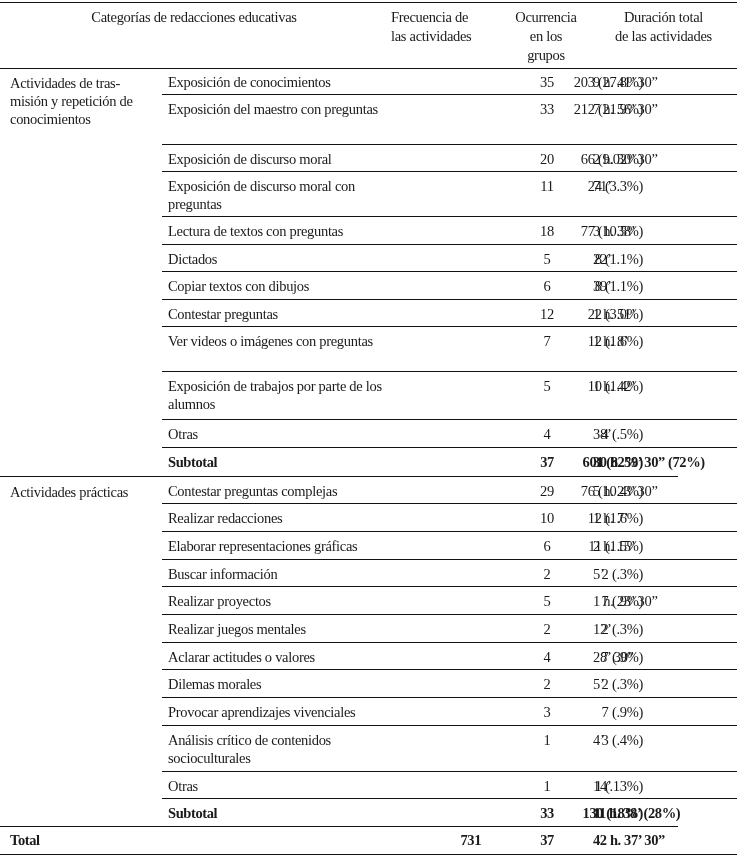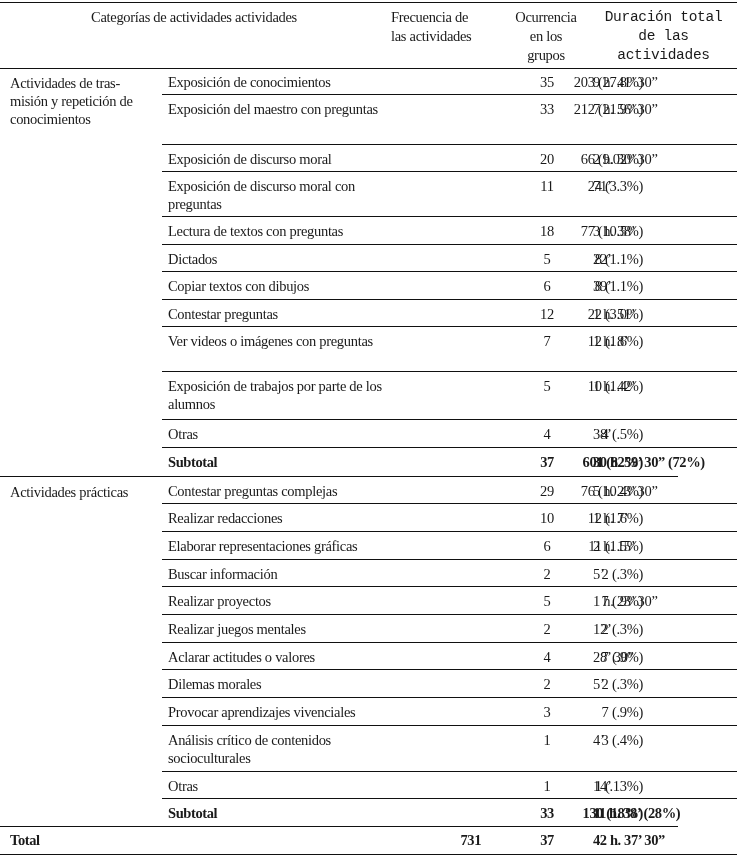--- a/index.html
+++ b/index.html
@@ -15,21 +15,21 @@
     width: 737px;
   }
   .top-rule { position: absolute; left: 0; top: 2px; width: 737px; height: 0; border-top: 1.5px solid #111; }
   .header {
     position: absolute; left: 0; top: 2px; width: 737px; height: 66px;
     border-bottom: 1.5px solid #111;
   }
   .h-cat { position: absolute; left: 0; width: 388px; top: 6px; text-align: center; line-height: 19px; }
   .h-freq { position: absolute; left: 391px; width: 108px; top: 6px; text-align: left; line-height: 19px; }
   .h-occ { position: absolute; left: 503px; width: 86px; top: 6px; text-align: center; line-height: 19px; }
-  .h-dur { position: absolute; left: 590px; width: 147px; top: 6px; text-align: center; line-height: 19px; font-family: Liberation Mono, monospace; }
+  .h-dur { position: absolute; left: 590px; width: 147px; top: 6px; text-align: center; line-height: 19px; }
 
   .section { position: absolute; left: 0; width: 678px; }
   .section.full-bottom { border-bottom: 1.5px solid #111; }
   .sec-label {
     position: absolute; left: 10px; top: 6px; width: 145px;
     line-height: 18px;
   }
   .row {
     position: absolute; left: 162px; width: 575px;
     border-bottom: 1.5px solid #111;
@@ -51,21 +51,21 @@
   .total-occ { position: absolute; left: 507px; width: 80px; top: 5px; text-align: center; line-height: 18px; }
   .total-dur { position: absolute; left: 593px; top: 5px; line-height: 18px; }
 </style>
 </head>
 <body>
 
 <div class="tbl">
   <div class="top-rule"></div>
 
   <div class="header">
-    <div class="h-cat">Categorías de actividades actividades</div>
+    <div class="h-cat">Categorías de redacciones educativas</div>
     <div class="h-freq">
       <div>Frecuencia de</div>
       <div>las actividades</div>
     </div>
     <div class="h-occ">
       <div>Ocurrencia</div>
       <div>en los</div>
       <div>grupos</div>
     </div>
     <div class="h-dur">

